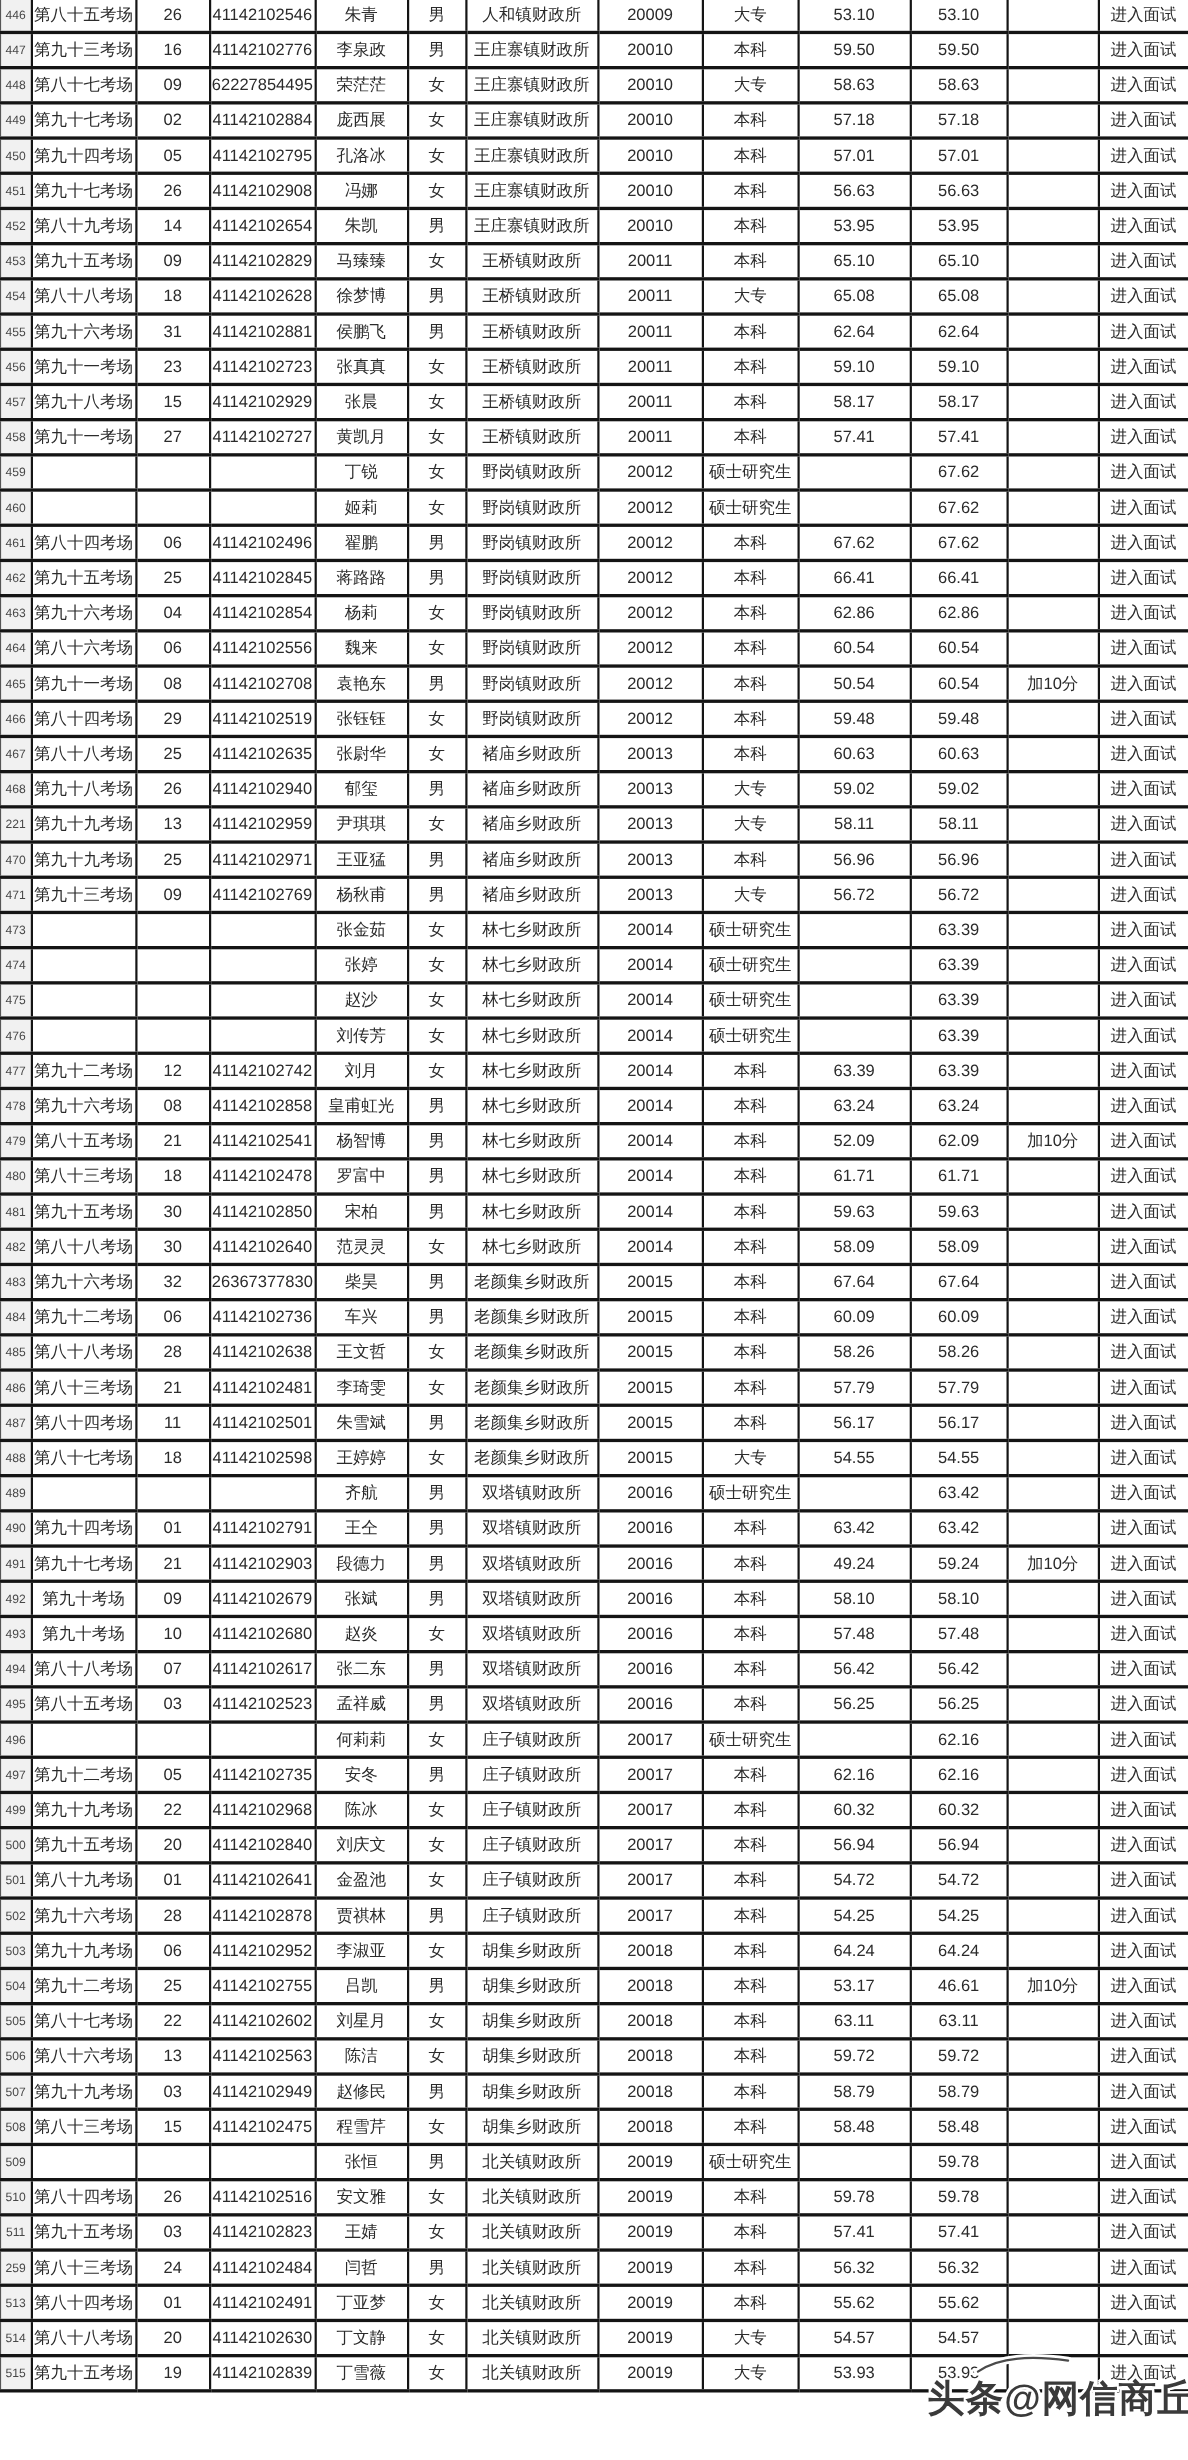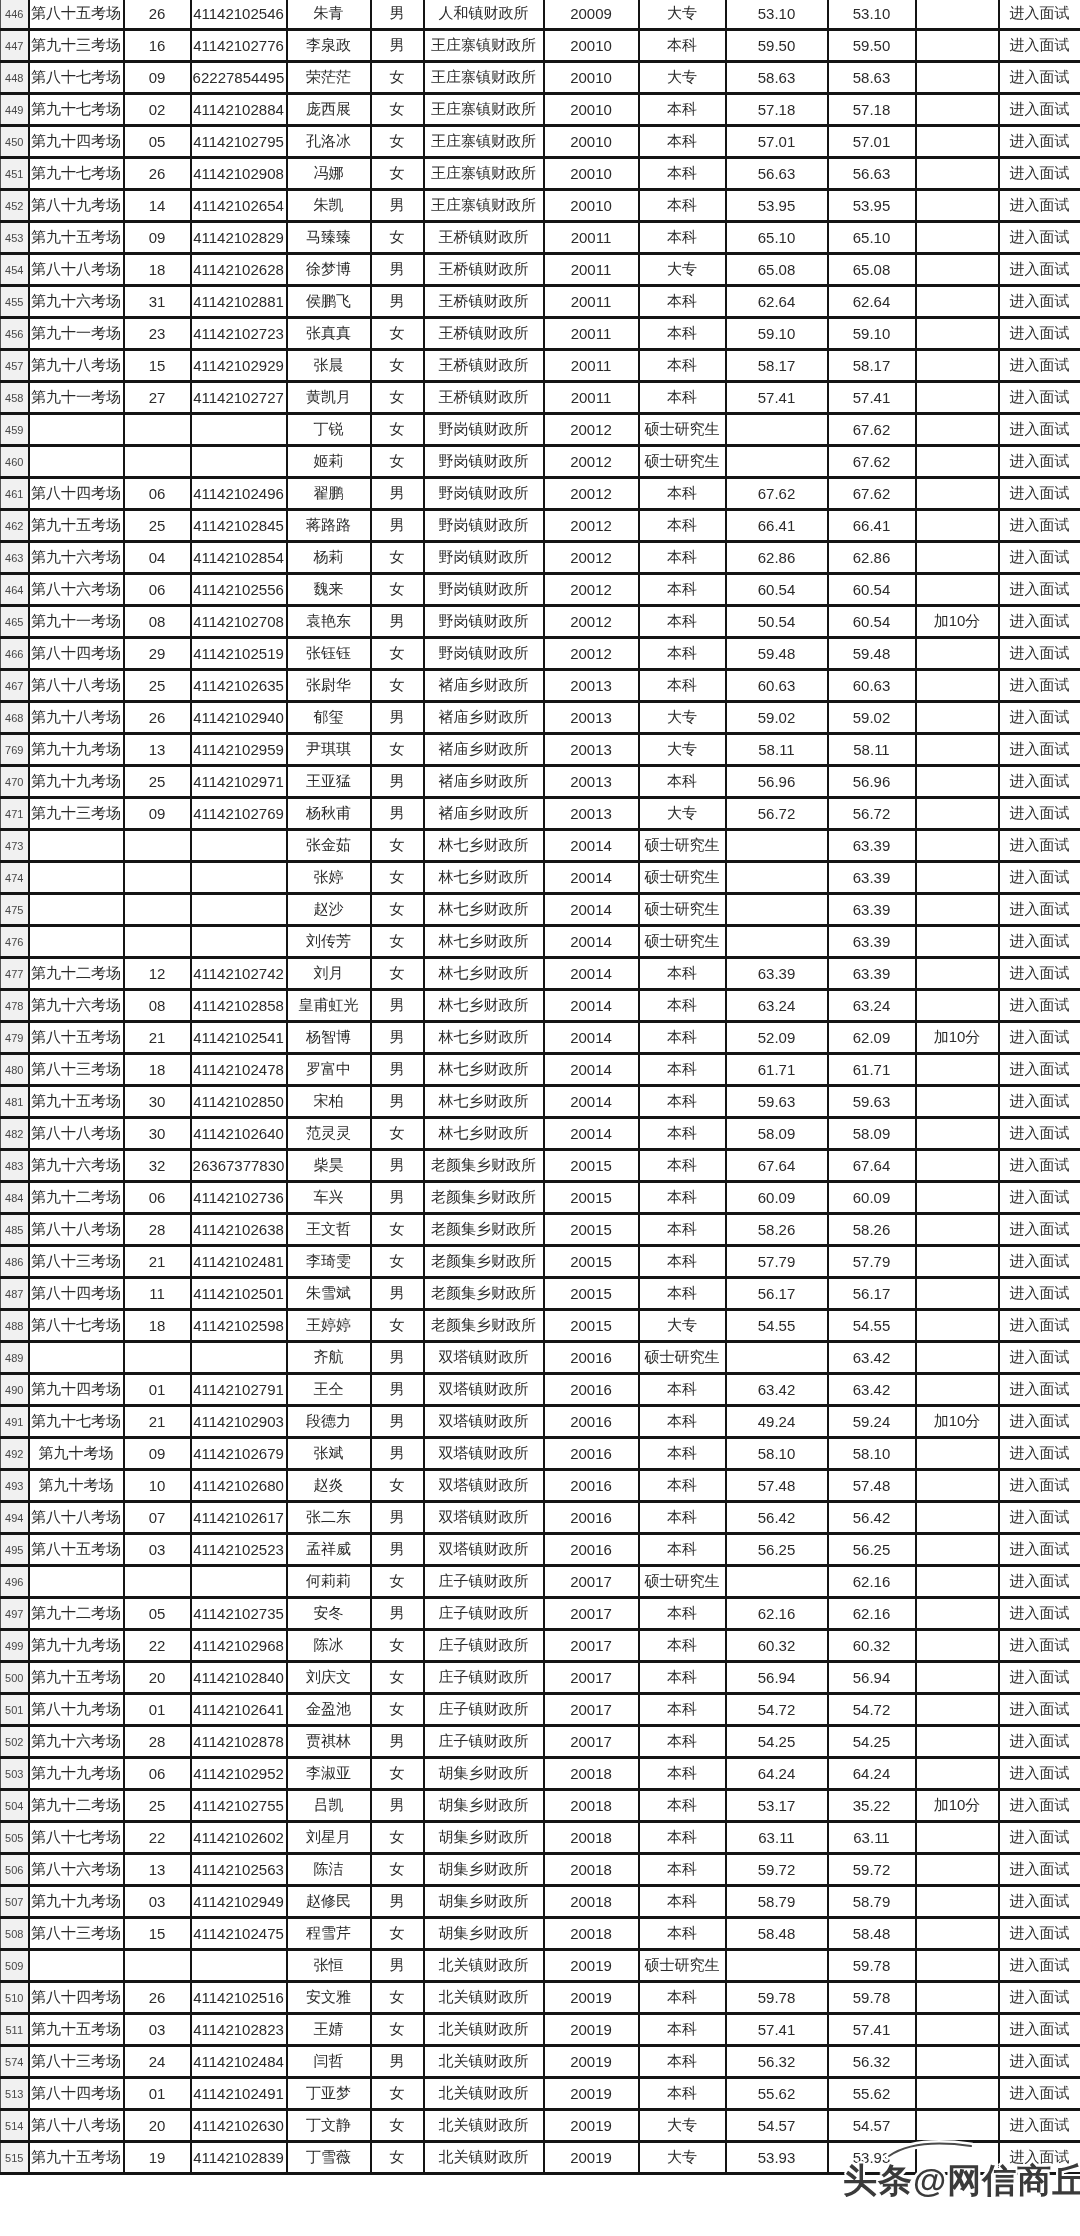--- a/index.html
+++ b/index.html
@@ -417,21 +417,21 @@
         <td>男</td>
         <td>褚庙乡财政所</td>
         <td>20013</td>
         <td>大专</td>
         <td>59.02</td>
         <td>59.02</td>
         <td></td>
         <td>进入面试</td>
       </tr>
       <tr>
-        <td class="rownum">769</td>
+        <td class="rownum">221</td>
         <td>第九十九考场</td>
         <td>13</td>
         <td>41142102959</td>
         <td>尹琪琪</td>
         <td>女</td>
         <td>褚庙乡财政所</td>
         <td>20013</td>
         <td>大专</td>
         <td>58.11</td>
         <td>58.11</td>
@@ -922,21 +922,21 @@
         <td class="rownum">504</td>
         <td>第九十二考场</td>
         <td>25</td>
         <td>41142102755</td>
         <td>吕凯</td>
         <td>男</td>
         <td>胡集乡财政所</td>
         <td>20018</td>
         <td>本科</td>
         <td>53.17</td>
-        <td>35.22</td>
+        <td>46.61</td>
         <td>加10分</td>
         <td>进入面试</td>
       </tr>
       <tr>
         <td class="rownum">505</td>
         <td>第八十七考场</td>
         <td>22</td>
         <td>41142102602</td>
         <td>刘星月</td>
         <td>女</td>
@@ -1032,21 +1032,21 @@
         <td>女</td>
         <td>北关镇财政所</td>
         <td>20019</td>
         <td>本科</td>
         <td>57.41</td>
         <td>57.41</td>
         <td></td>
         <td>进入面试</td>
       </tr>
       <tr>
-        <td class="rownum">574</td>
+        <td class="rownum">259</td>
         <td>第八十三考场</td>
         <td>24</td>
         <td>41142102484</td>
         <td>闫哲</td>
         <td>男</td>
         <td>北关镇财政所</td>
         <td>20019</td>
         <td>本科</td>
         <td>56.32</td>
         <td>56.32</td>

